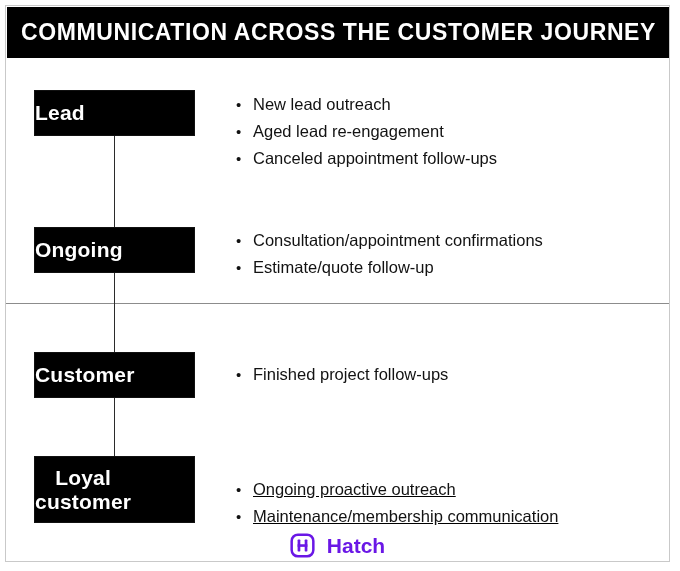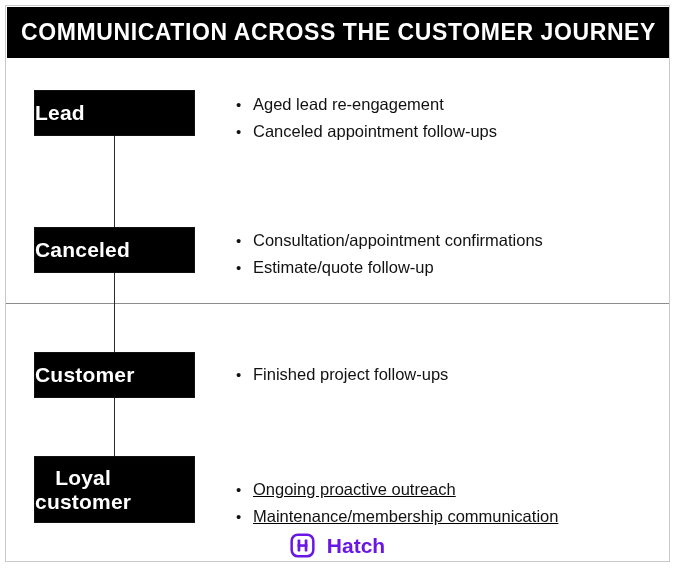--- a/index.html
+++ b/index.html
@@ -173,28 +173,29 @@
 
   <div class="spine spine-a"></div>
   <div class="spine spine-b"></div>
   <div class="spine spine-c"></div>
 
   <div class="stage stage-lead">
     <div class="stage-box one-line">
       <span class="stage-label">Lead</span>
     </div>
     <ul class="bullets">
+      <li>New lead outreach</li>
       <li>Aged lead re-engagement</li>
       <li>Canceled appointment follow-ups</li>
     </ul>
   </div>
 
   <div class="stage stage-prospect">
     <div class="stage-box one-line">
-      <span class="stage-label">Canceled</span>
+      <span class="stage-label">Ongoing</span>
     </div>
     <ul class="bullets">
       <li>Consultation/appointment confirmations</li>
       <li>Estimate/quote follow-up</li>
     </ul>
   </div>
 
   <div class="stage stage-customer">
     <div class="stage-box one-line">
       <span class="stage-label">Customer</span>

